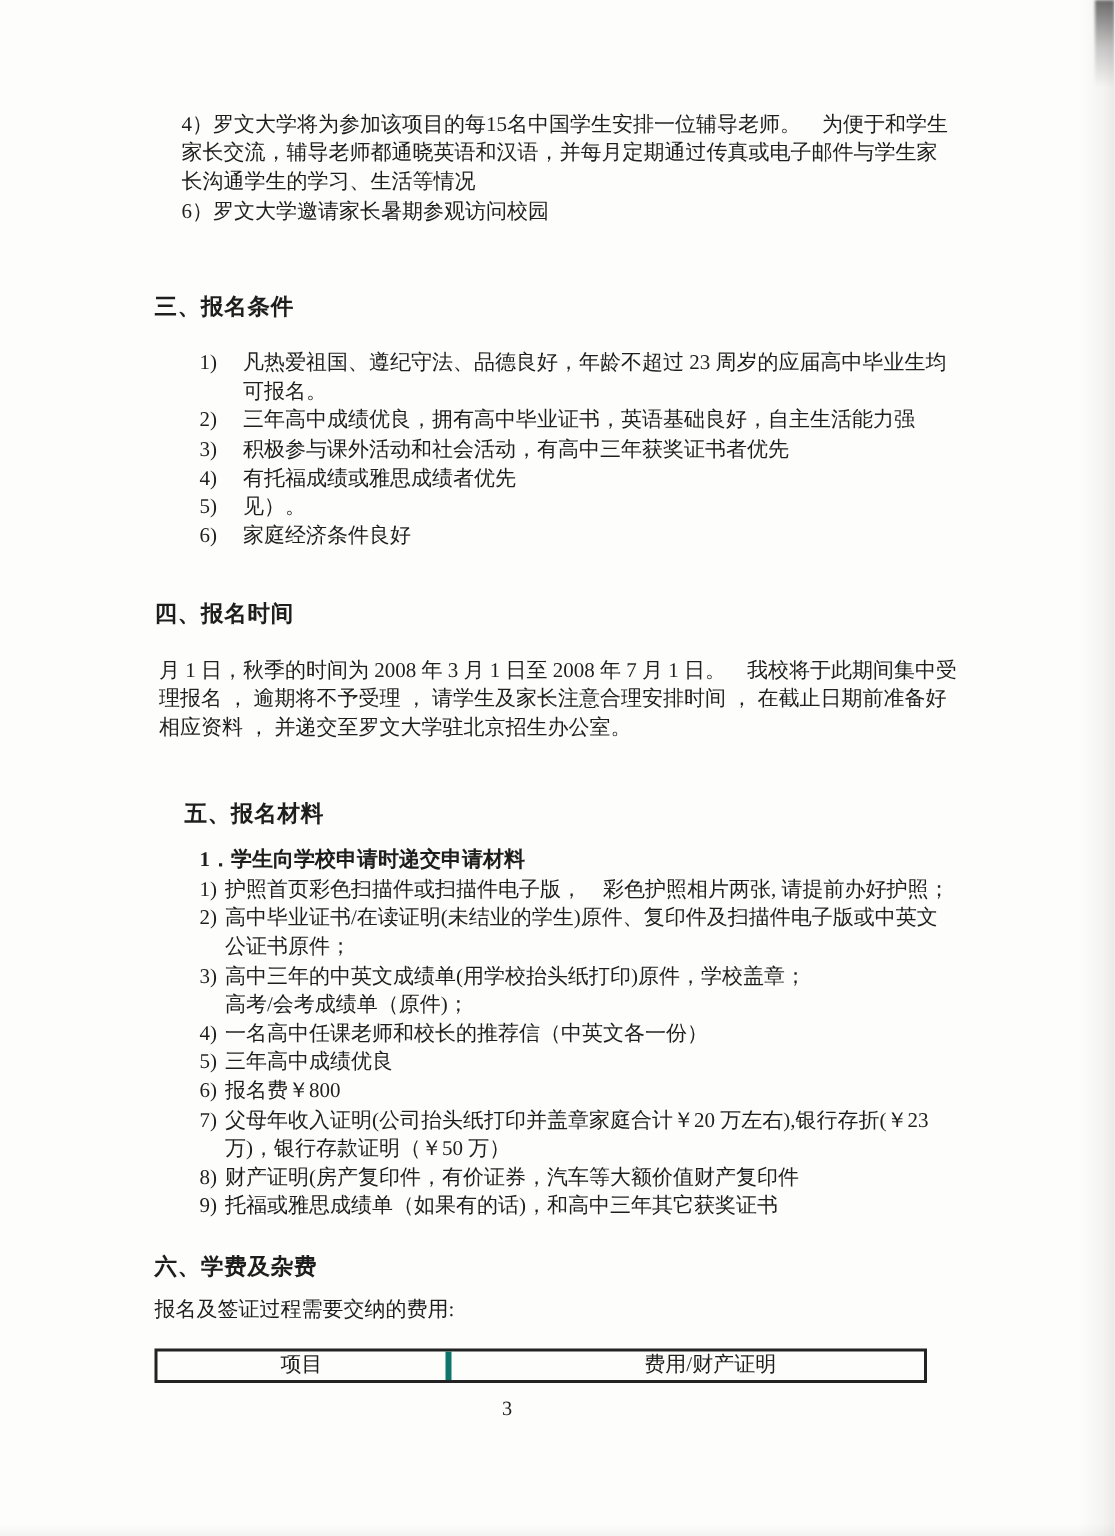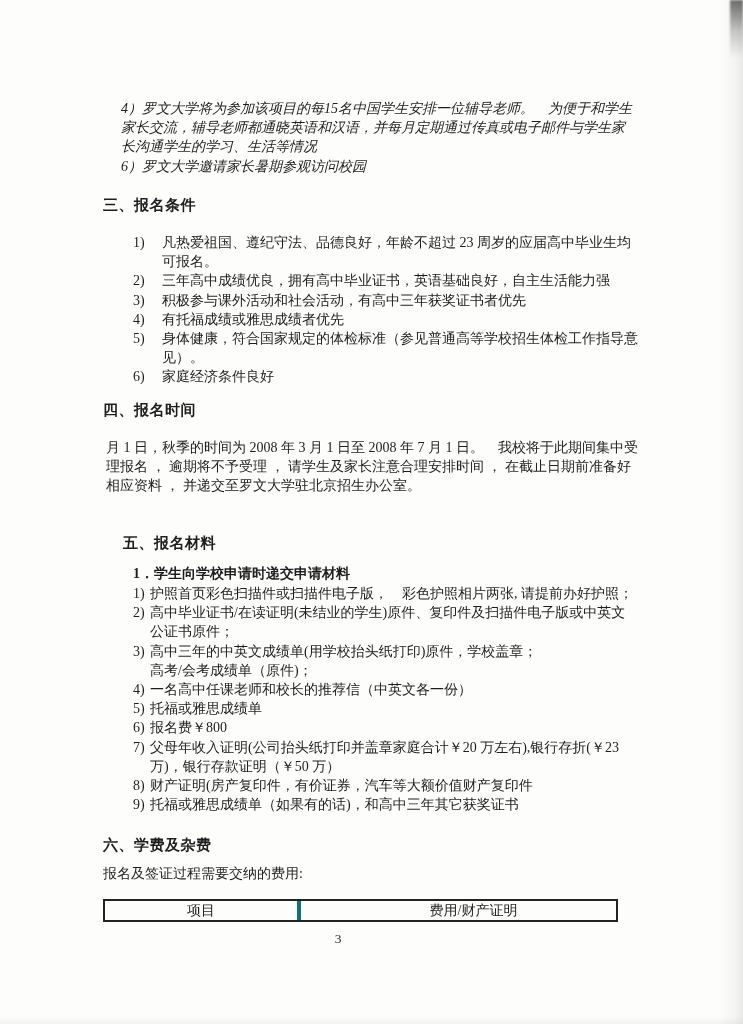--- a/index.html
+++ b/index.html
@@ -28,21 +28,21 @@
     font-size:14px;
     white-space:nowrap;
     text-align:right;
   }
   .hang-item{display:flex;}
   .hang-item .num{flex:none;white-space:nowrap;}
   .hang-item .itext{display:block;}
   #sec3-list .num{width:29px;}
   #sec5-list .num{width:17px;}
 
-  #top-list{top:99px;left:121px;font-style:italic;}
+  #top-list{top:74px;left:121px;}
   #sec3-h{top:196px;left:103px;}
   #sec3-list{top:233px;left:133px;}
   #sec4-h{top:401px;left:103px;}
   #sec4-p{top:438px;left:106px;}
   #sec4-p .first{padding-left:27px;}
   #sec5-h{top:534px;left:103px;margin-left:20px;}
   #sec5-sub{top:564px;left:133px;}
   #sec5-list{top:584px;left:133px;}
   #sec6-h{top:836px;left:103px;}
   #sec6-intro{top:864px;left:103px;white-space:nowrap;}
@@ -122,21 +122,20 @@
     </div>
     <div class="hang-item">
       <span class="num">4)</span>
       <span class="itext">
           <span class="line">有托福成绩或雅思成绩者优先</span>
         </span>
     </div>
     <div class="hang-item">
       <span class="num">5)</span>
       <span class="itext">
-        <span class="line">身体健康，符合国家规定的体检标准（参见普通高等学校招生体检工作指导意</span>
         <span class="line">见）。</span>
       </span>
     </div>
     <div class="hang-item">
       <span class="num">6)</span>
       <span class="itext">
           <span class="line">家庭经济条件良好</span>
         </span>
     </div>
   </div>
@@ -173,21 +172,21 @@
     </div>
     <div class="hang-item">
       <span class="num">4)</span>
       <span class="itext">
           <span class="line">一名高中任课老师和校长的推荐信（中英文各一份）</span>
         </span>
     </div>
     <div class="hang-item">
       <span class="num">5)</span>
       <span class="itext">
-          <span class="line">托福或雅思成绩单</span>
+          <span class="line">三年高中成绩优良</span>
         </span>
     </div>
     <div class="hang-item">
       <span class="num">6)</span>
       <span class="itext">
           <span class="line">报名费￥800</span>
         </span>
     </div>
     <div class="hang-item">
       <span class="num">7)</span>

